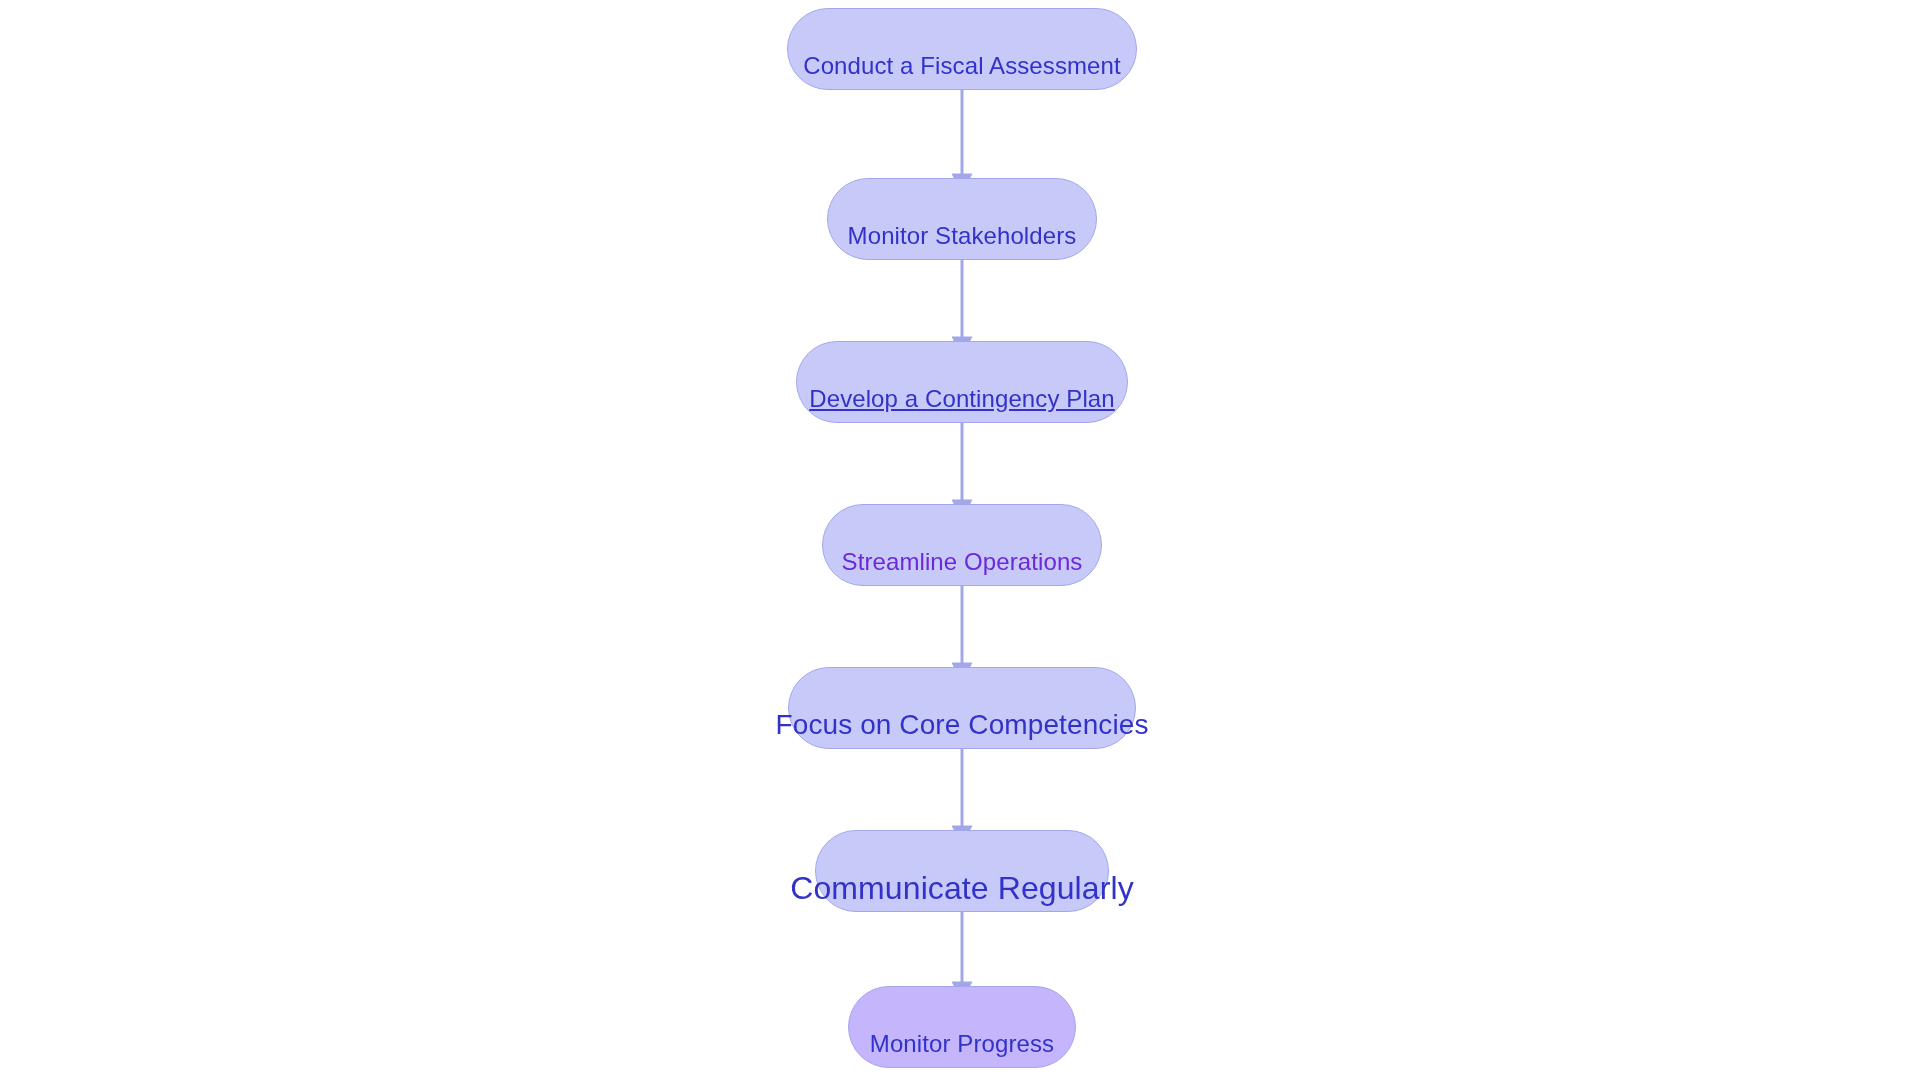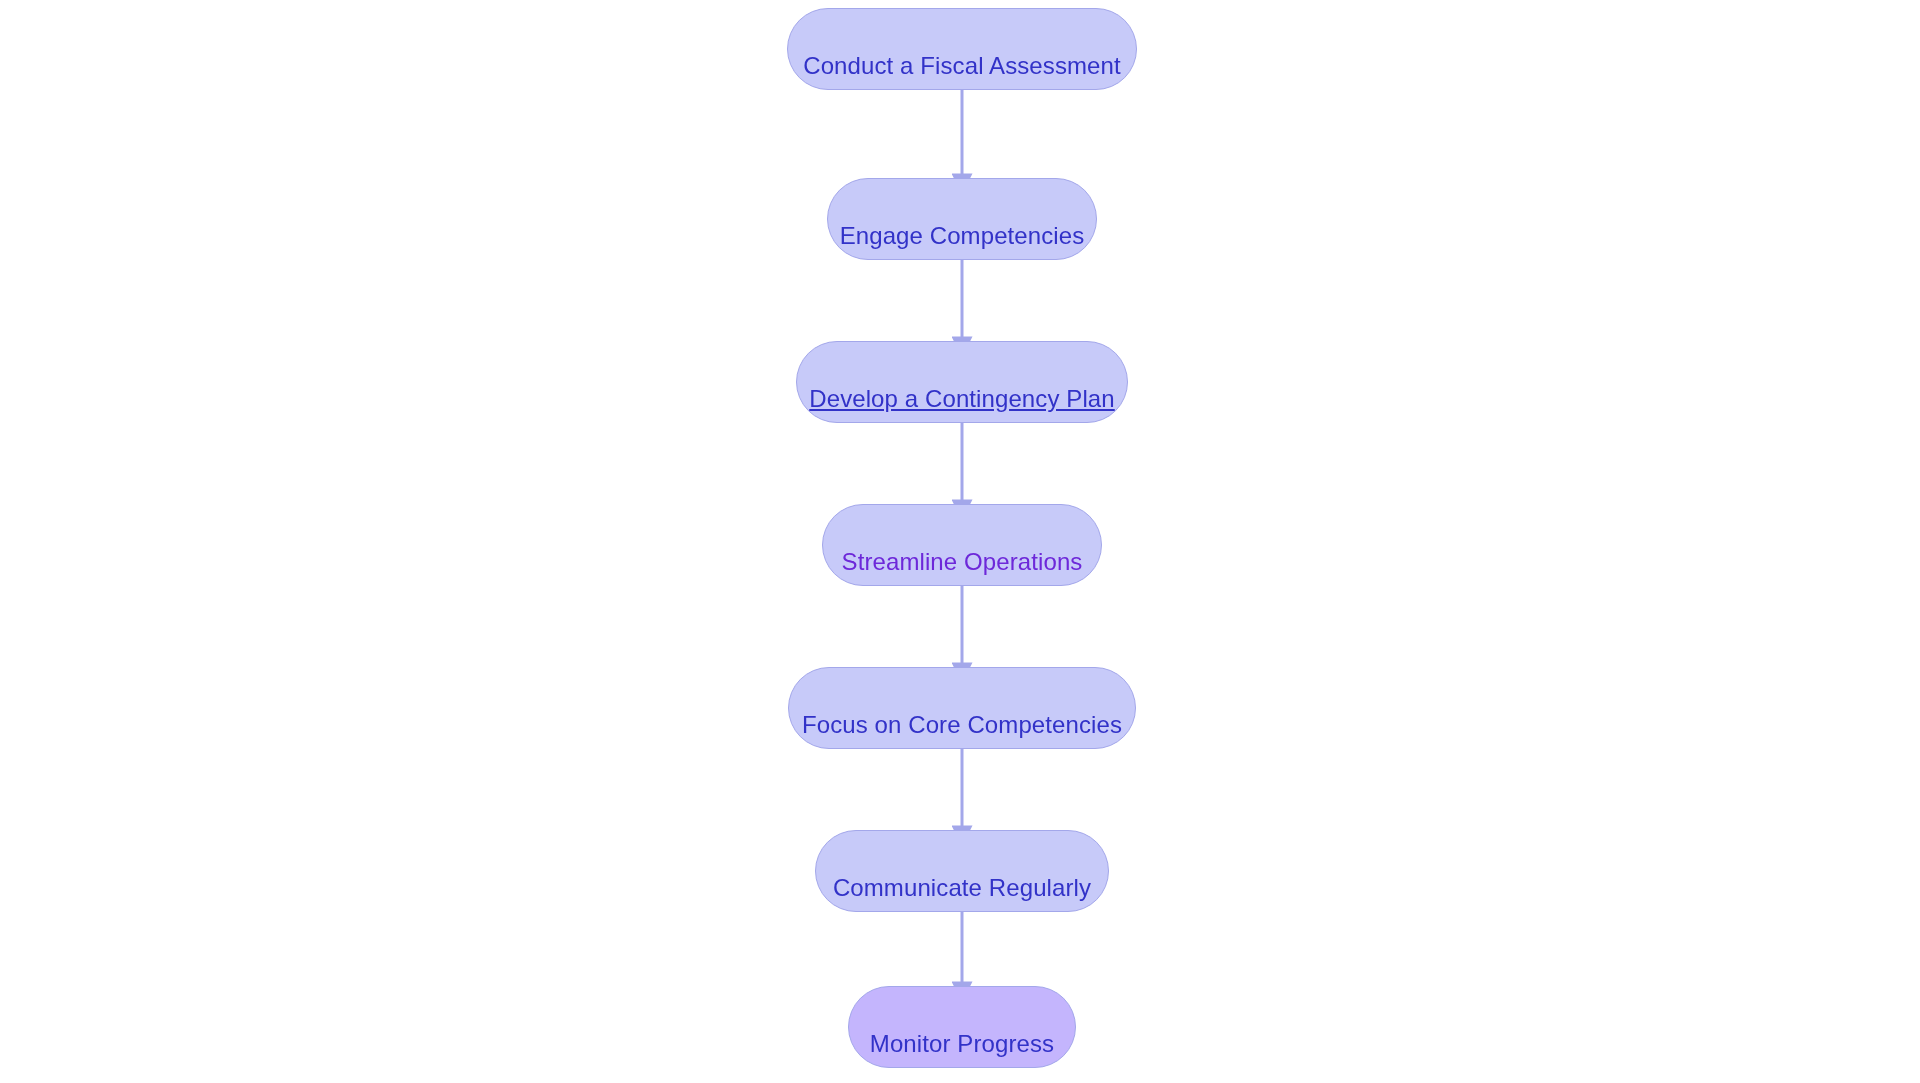--- a/index.html
+++ b/index.html
@@ -84,32 +84,32 @@
         <line x1="962" y1="749" x2="962" y2="829" stroke="#a3a7ea" stroke-width="3" marker-end="url(#arrowhead)"></line>
         <line x1="962" y1="912" x2="962" y2="985" stroke="#a3a7ea" stroke-width="3" marker-end="url(#arrowhead)"></line>
       </g>
   </svg>
 
   <div id="node-chain">
       <div class="flow-node" style="left: 962px; top: 8px; width: 350px; height: 82px; background: rgb(199, 202, 249); border-color: rgb(163, 167, 234);">
         <span class="flow-node-label" style="color: rgb(50, 50, 200); font-size: 24px;">Conduct a Fiscal Assessment</span>
       </div>
       <div class="flow-node" style="left: 962px; top: 178px; width: 270px; height: 82px; background: rgb(199, 202, 249); border-color: rgb(163, 167, 234);">
-        <span class="flow-node-label" style="color: rgb(50, 50, 200); font-size: 24px;">Engage Competencies</span>
+        <span class="flow-node-label" style="color: rgb(50, 50, 200); font-size: 24px;">Monitor Stakeholders</span>
       </div>
       <div class="flow-node" style="left: 962px; top: 341px; width: 332px; height: 82px; background: rgb(199, 202, 249); border-color: rgb(163, 167, 234);">
         <span class="flow-node-label" style="color: rgb(50, 50, 200); font-size: 24px; text-decoration: underline;">Develop a Contingency Plan</span>
       </div>
       <div class="flow-node" style="left: 962px; top: 504px; width: 280px; height: 82px; background: rgb(199, 202, 249); border-color: rgb(163, 167, 234);">
         <span class="flow-node-label" style="color: #6d28d9; font-size: 24px;">Streamline Operations</span>
       </div>
       <div class="flow-node" style="left: 962px; top: 667px; width: 348px; height: 82px; background: rgb(199, 202, 249); border-color: rgb(163, 167, 234);">
-        <span class="flow-node-label" style="color: rgb(50, 50, 200); font-size: 24px;">Focus on Core Competencies</span>
+        <span class="flow-node-label" style="color: rgb(50, 50, 200); font-size: 28px;">Focus on Core Competencies</span>
       </div>
       <div class="flow-node" style="left: 962px; top: 830px; width: 294px; height: 82px; background: rgb(199, 202, 249); border-color: rgb(163, 167, 234);">
-        <span class="flow-node-label" style="color: rgb(50, 50, 200); font-size: 24px;">Communicate Regularly</span>
+        <span class="flow-node-label" style="color: rgb(50, 50, 200); font-size: 32px;">Communicate Regularly</span>
       </div>
       <div class="flow-node" style="left: 962px; top: 986px; width: 228px; height: 82px; background: #c4b5fd; border-color: rgb(163, 167, 234);">
         <span class="flow-node-label" style="color: rgb(50, 50, 200); font-size: 24px;">Monitor Progress</span>
       </div>
     </div>
 
 </div>
 
 </body></html>

